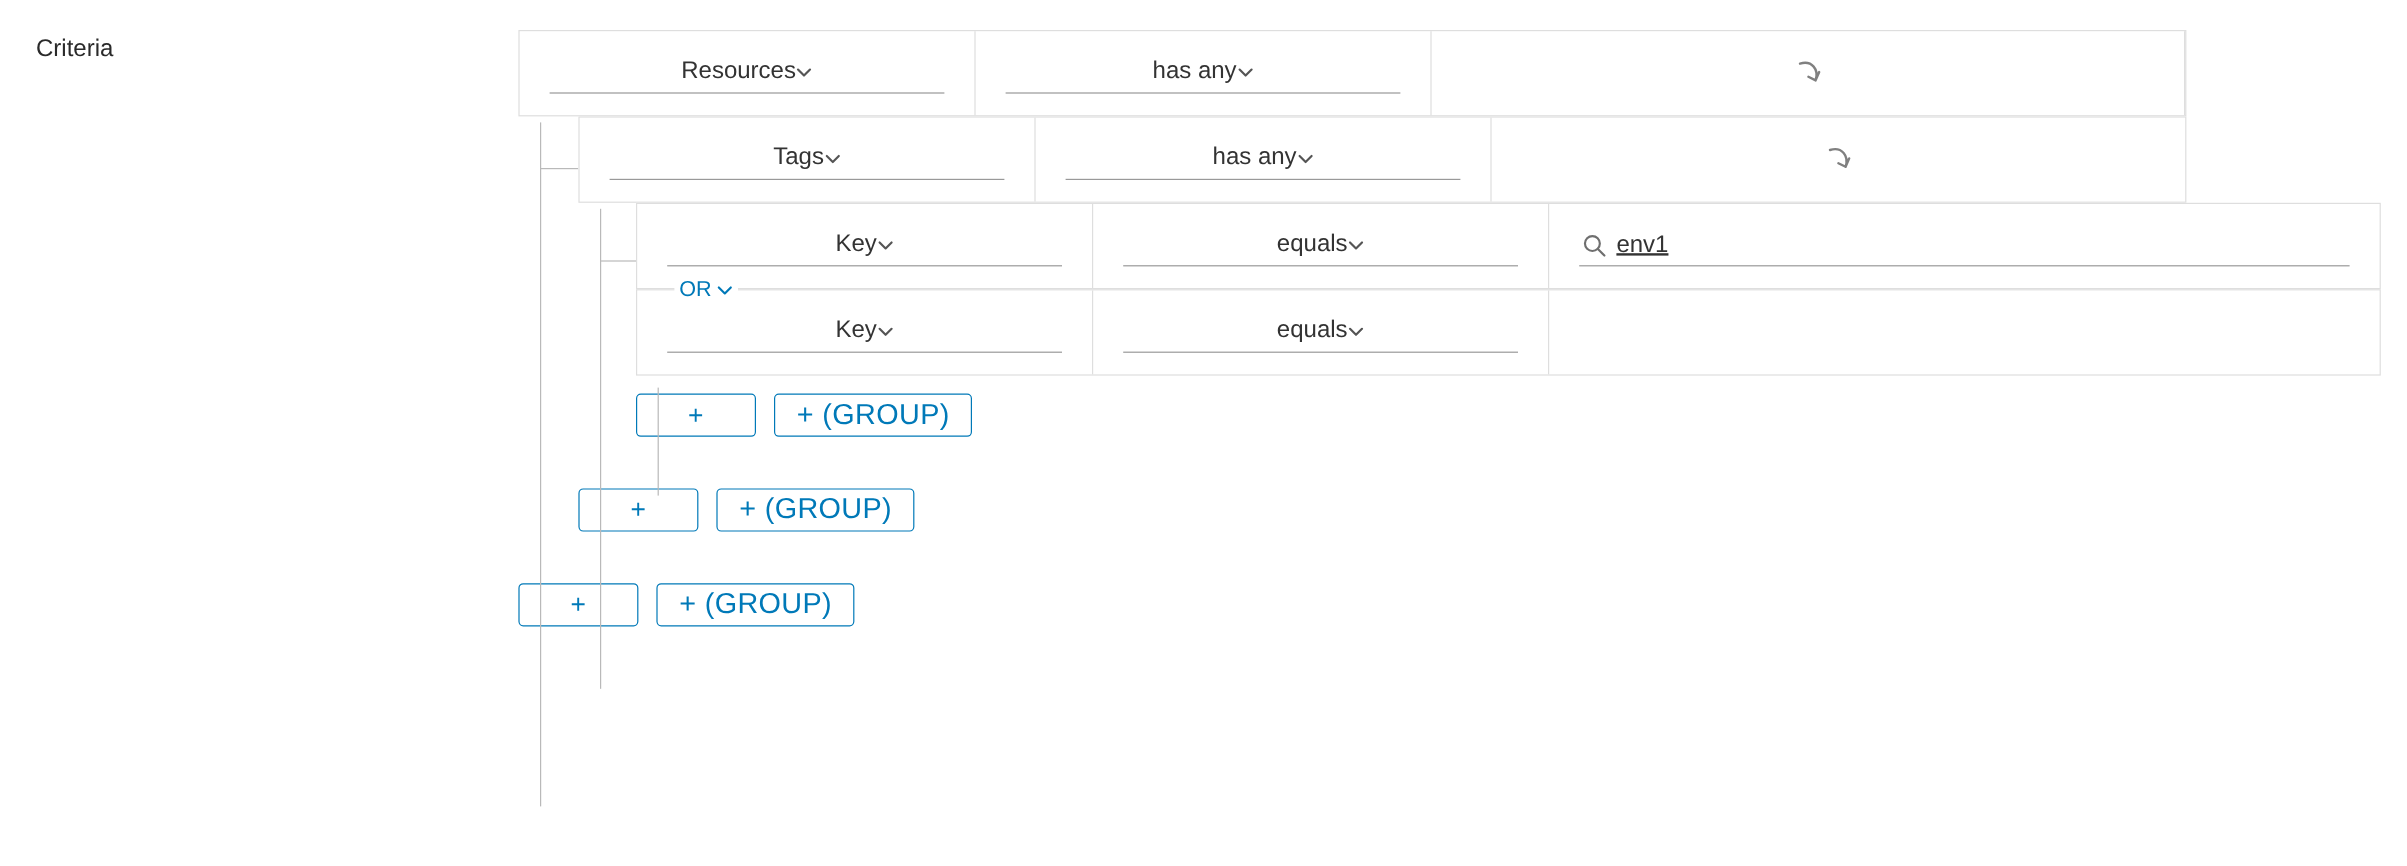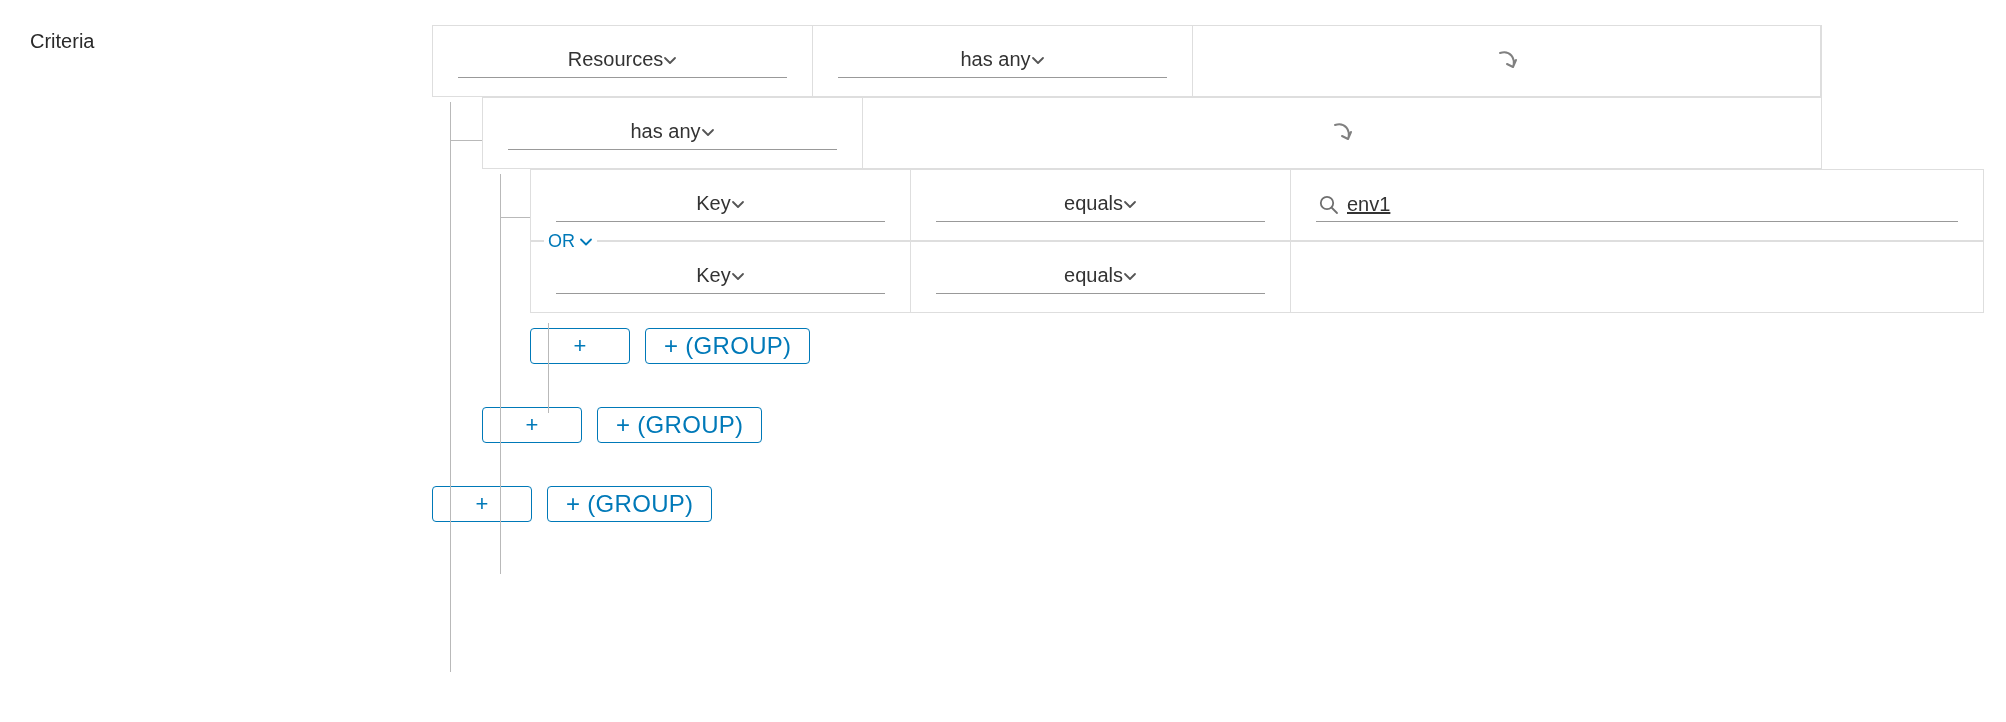--- a/index.html
+++ b/index.html
@@ -111,21 +111,21 @@
     width: 30px; height: 30px;
     display:flex; align-items:center; justify-content:center;
     color: var(--icon);
     cursor: pointer;
   }
   .row-actions.single { right: -80px; }
 
   
   .or-pill {
     position: absolute;
-    left: 14px;
+    left: 32px;
     top: 50%;
     transform: translateY(-50%);
     display: flex;
     align-items: center;
     gap: 4px;
     background: #fff;
     color: var(--blue);
     font-size: 18px;
     font-weight: 500;
     padding: 0 4px;
@@ -226,20 +226,30 @@
       </div>
 
       <div class="vline" style="left:18px; top:77px; height:570px;"></div>
 
       <div class="hline" style="left:18px; top:115px; width:32px;"></div>
 
       <div class="hline" style="left:18px; top:647px; width:0;"></div>
 
       <div style="position:relative; margin-left:50px; width:1340px;">
         <div class="crit-row">
+          <div class="cell cell-a">
+            <div class="select">
+              <span class="txt">Tags</span>
+              <span class="chev">
+                <svg viewBox="0 0 14 14">
+                    <path d="M2 5 L7 10 L12 5" fill="none" stroke="#555" stroke-width="1.8" stroke-linecap="round" stroke-linejoin="round"></path>
+                  </svg>
+              </span>
+            </div>
+          </div>
           <div class="cell cell-b">
             <div class="select">
               <span class="txt">has any</span>
               <span class="chev">
                 <svg viewBox="0 0 14 14">
                     <path d="M2 5 L7 10 L12 5" fill="none" stroke="#555" stroke-width="1.8" stroke-linecap="round" stroke-linejoin="round"></path>
                   </svg>
               </span>
             </div>
           </div>

